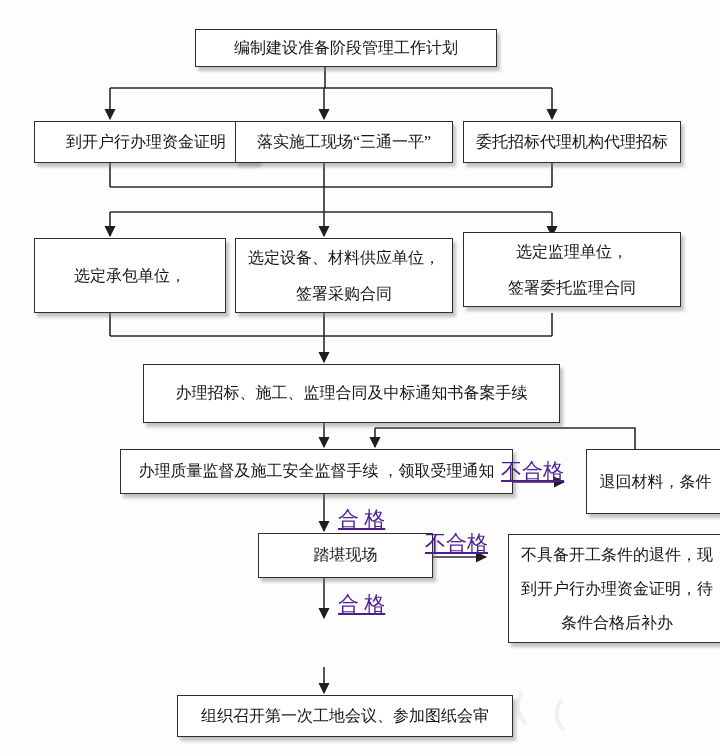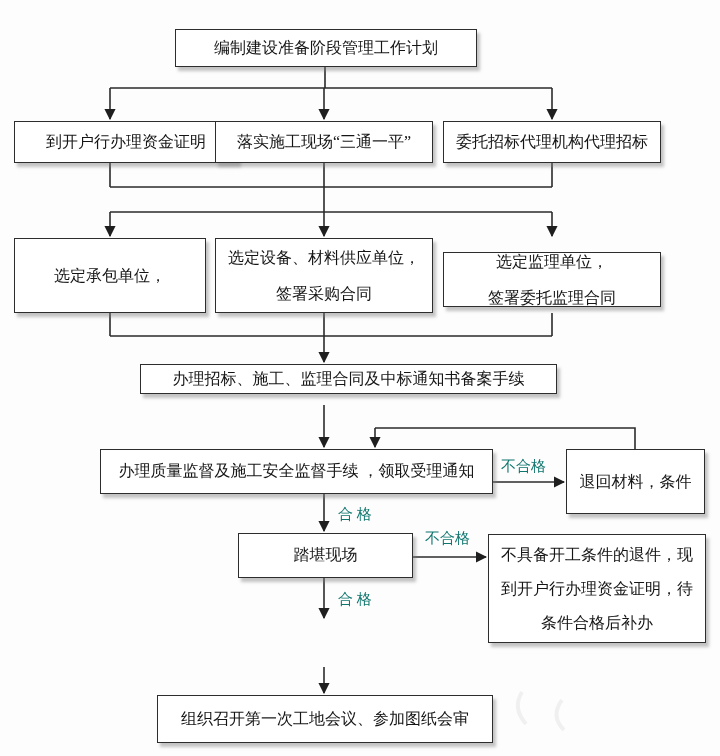--- a/index.html
+++ b/index.html
@@ -21,31 +21,33 @@
     box-shadow:3px 4px 3px rgba(125,125,125,0.45);
     display:flex;
     flex-direction:column;
     align-items:center;
     justify-content:center;
     text-align:center;
     font-size:16px;
     color:#151515;
     z-index:2;
     padding:2px 4px;
+    margin-left:20px;
   }
   .node .ln{display:block;white-space:nowrap;}
   .two-line .ln{line-height:36px;}
   .n-return .ln{line-height:30px;}
   .n-reject .ln{line-height:34px;}
   .elabel{
     position:absolute;
-    font-size:15px;
-    color:#0f766e;
+    font-size:21px;
+    color:#4c1d95;
     z-index:2;
     white-space:nowrap;
+    text-decoration:underline;
   }
 </style>
 </head>
 <body>
 
 <div class="canvas">
 
   <svg class="connectors" width="720" height="756" viewBox="0 0 720 756" xmlns="http://www.w3.org/2000/svg">
     <defs>
       <marker id="arw" viewBox="0 0 10 10" refX="9" refY="5" markerWidth="7" markerHeight="7" orient="auto">
@@ -99,26 +101,26 @@
     <span class="ln">委托招标代理机构代理招标</span>
   </div>
 
   <div class="node two-line" style="left:14px;top:238px;width:192px;height:75px">
     <span class="ln">选定承包单位，</span>
   </div>
   <div class="node two-line" style="left:215px;top:238px;width:218px;height:75px">
     <span class="ln">选定设备、材料供应单位，</span>
     <span class="ln">签署采购合同</span>
   </div>
-  <div class="node two-line" style="left:443px;top:252px;width:218px;height:55px">
+  <div class="node two-line" style="left:443px;top:232px;width:218px;height:75px">
     <span class="ln">选定监理单位，</span>
     <span class="ln">签署委托监理合同</span>
   </div>
 
-  <div class="node" style="left:140px;top:364px;width:417px;height:30px">
+  <div class="node" style="left:123px;top:364px;width:417px;height:59px">
     <span class="ln">办理招标、施工、监理合同及中标通知书备案手续</span>
   </div>
 
   <div class="node" style="left:100px;top:449px;width:393px;height:45px">
     <span class="ln">办理质量监督及施工安全监督手续 ，领取受理通知</span>
   </div>
 
   <div class="node n-return" style="left:566px;top:449px;width:139px;height:65px">
     <span class="ln">退回材料，条件</span>
   </div>
@@ -127,21 +129,21 @@
     <span class="ln">踏堪现场</span>
   </div>
 
   <div class="node n-reject" style="left:488px;top:534px;width:218px;height:109px">
     <span class="ln">不具备开工条件的退件，现</span>
     <span class="ln">到开户行办理资金证明，待</span>
     <span class="ln">条件合格后补办</span>
   </div>
 
 
-  <div class="node" style="left:157px;top:695px;width:336px;height:48px">
+  <div class="node" style="left:157px;top:695px;width:336px;height:42px">
     <span class="ln">组织召开第一次工地会议、参加图纸会审</span>
   </div>
 
   <div class="elabel" style="left:501px;top:457px">不合格</div>
   <div class="elabel" style="left:338px;top:505px">合 格</div>
   <div class="elabel" style="left:425px;top:529px">不合格</div>
   <div class="elabel" style="left:338px;top:590px">合 格</div>
 
 </div>
 

